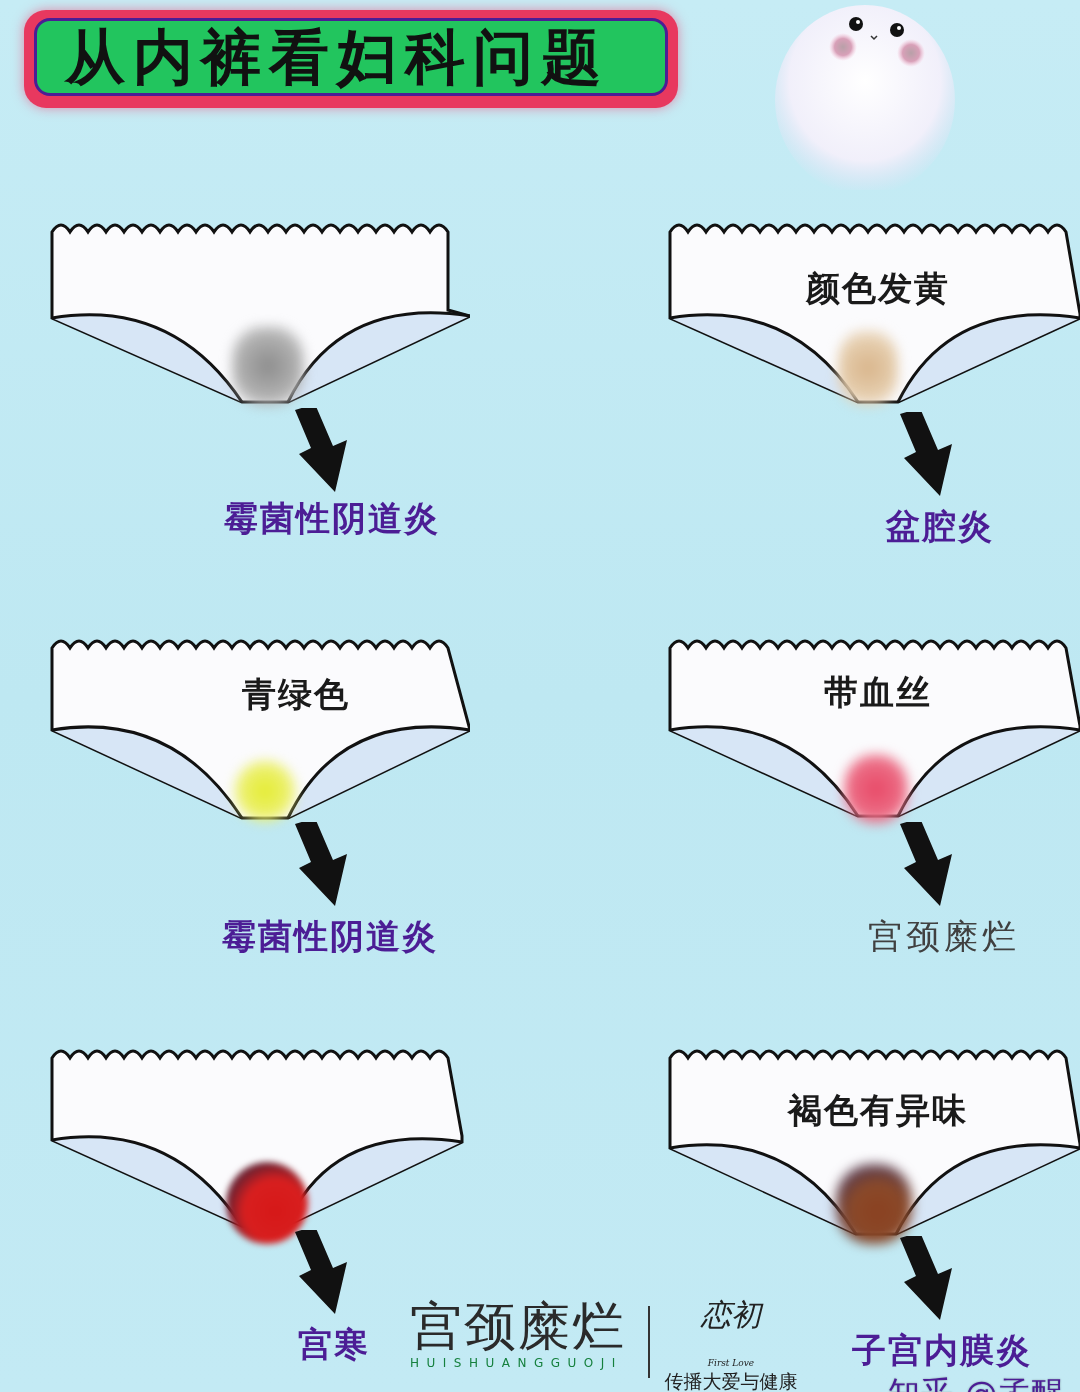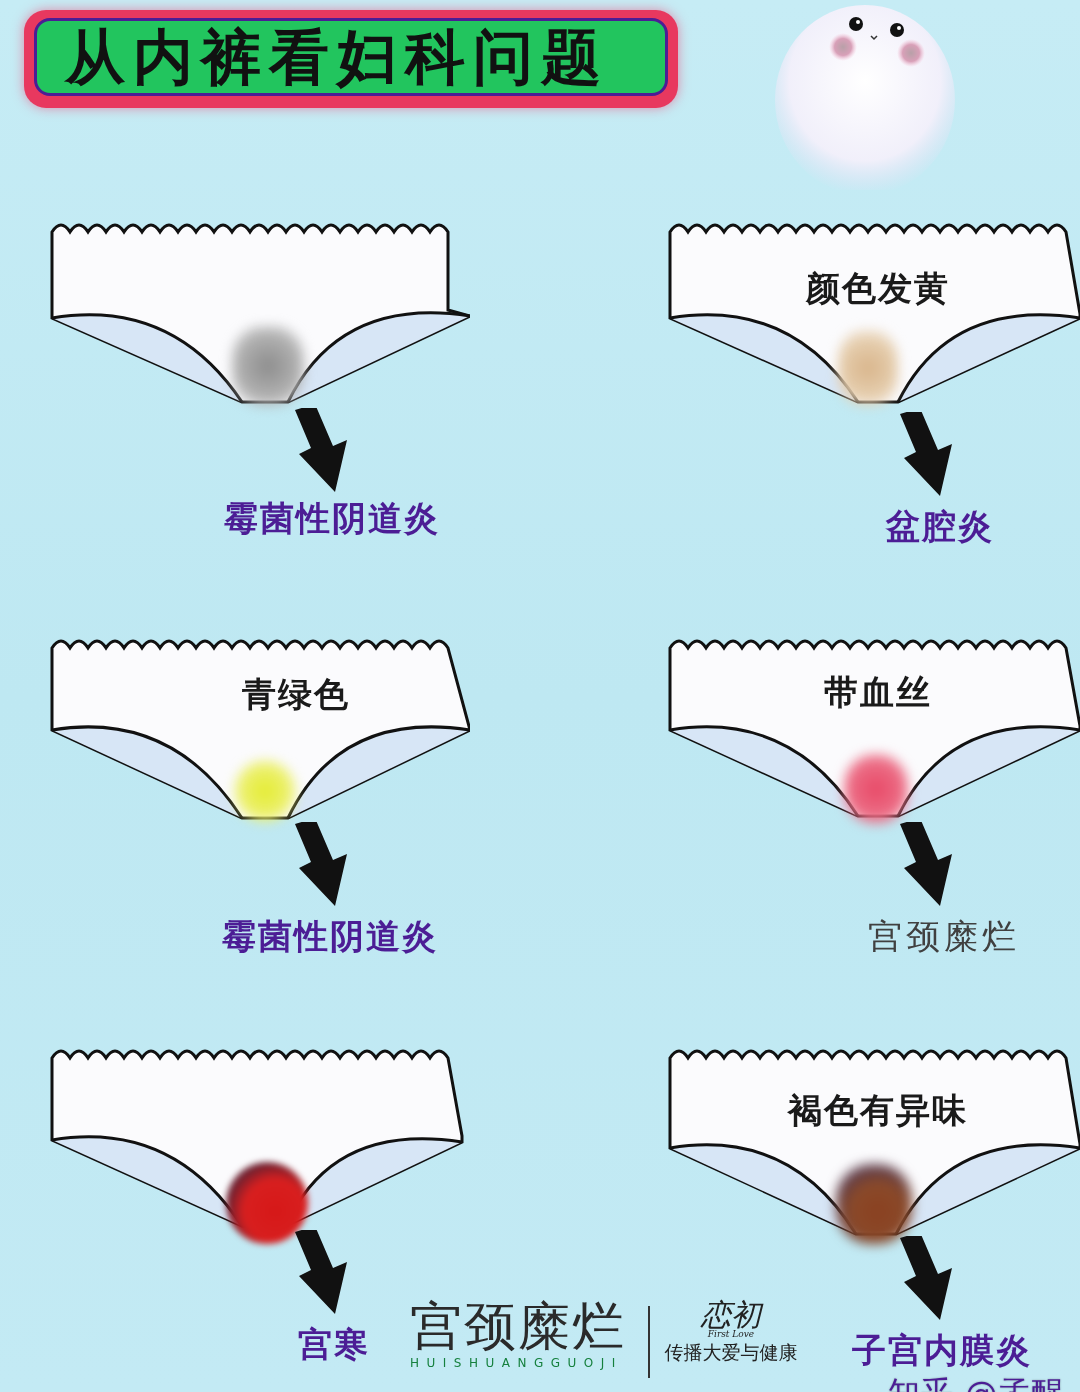--- a/index.html
+++ b/index.html
@@ -71,21 +71,21 @@
   .brand-divider {
     position: absolute; left: 648px; top: 1306px; width: 2px; height: 72px; background: #333;
   }
   .sub-brand {
     position: absolute; left: 656px; top: 1300px; width: 150px; text-align: center;
   }
   .sub-brand-logo {
     font-family: Liberation Serif, serif; font-style: italic; font-size: 30px; color: #222; line-height: 1;
   }
   .sub-brand-en {
-    font-family: "DejaVu Serif", serif; font-style: italic; font-size: 9px; color: #222; line-height: 1.1;
+    font-family: "DejaVu Serif", serif; font-style: italic; font-size: 9px; color: #222; line-height: 1.1; margin-top: 29px;
   }
   .sub-brand-slogan {
     font-size: 19px; color: #222; white-space: nowrap;
   }
   .watermark {
     position: absolute; left: 888px; top: 1372px; font-size: 32px; color: #4c1d95;
     text-shadow: 0 0 2px rgba(0,0,0,0.35); white-space: nowrap; letter-spacing: 1px;
   }
 </style>
 </head>

